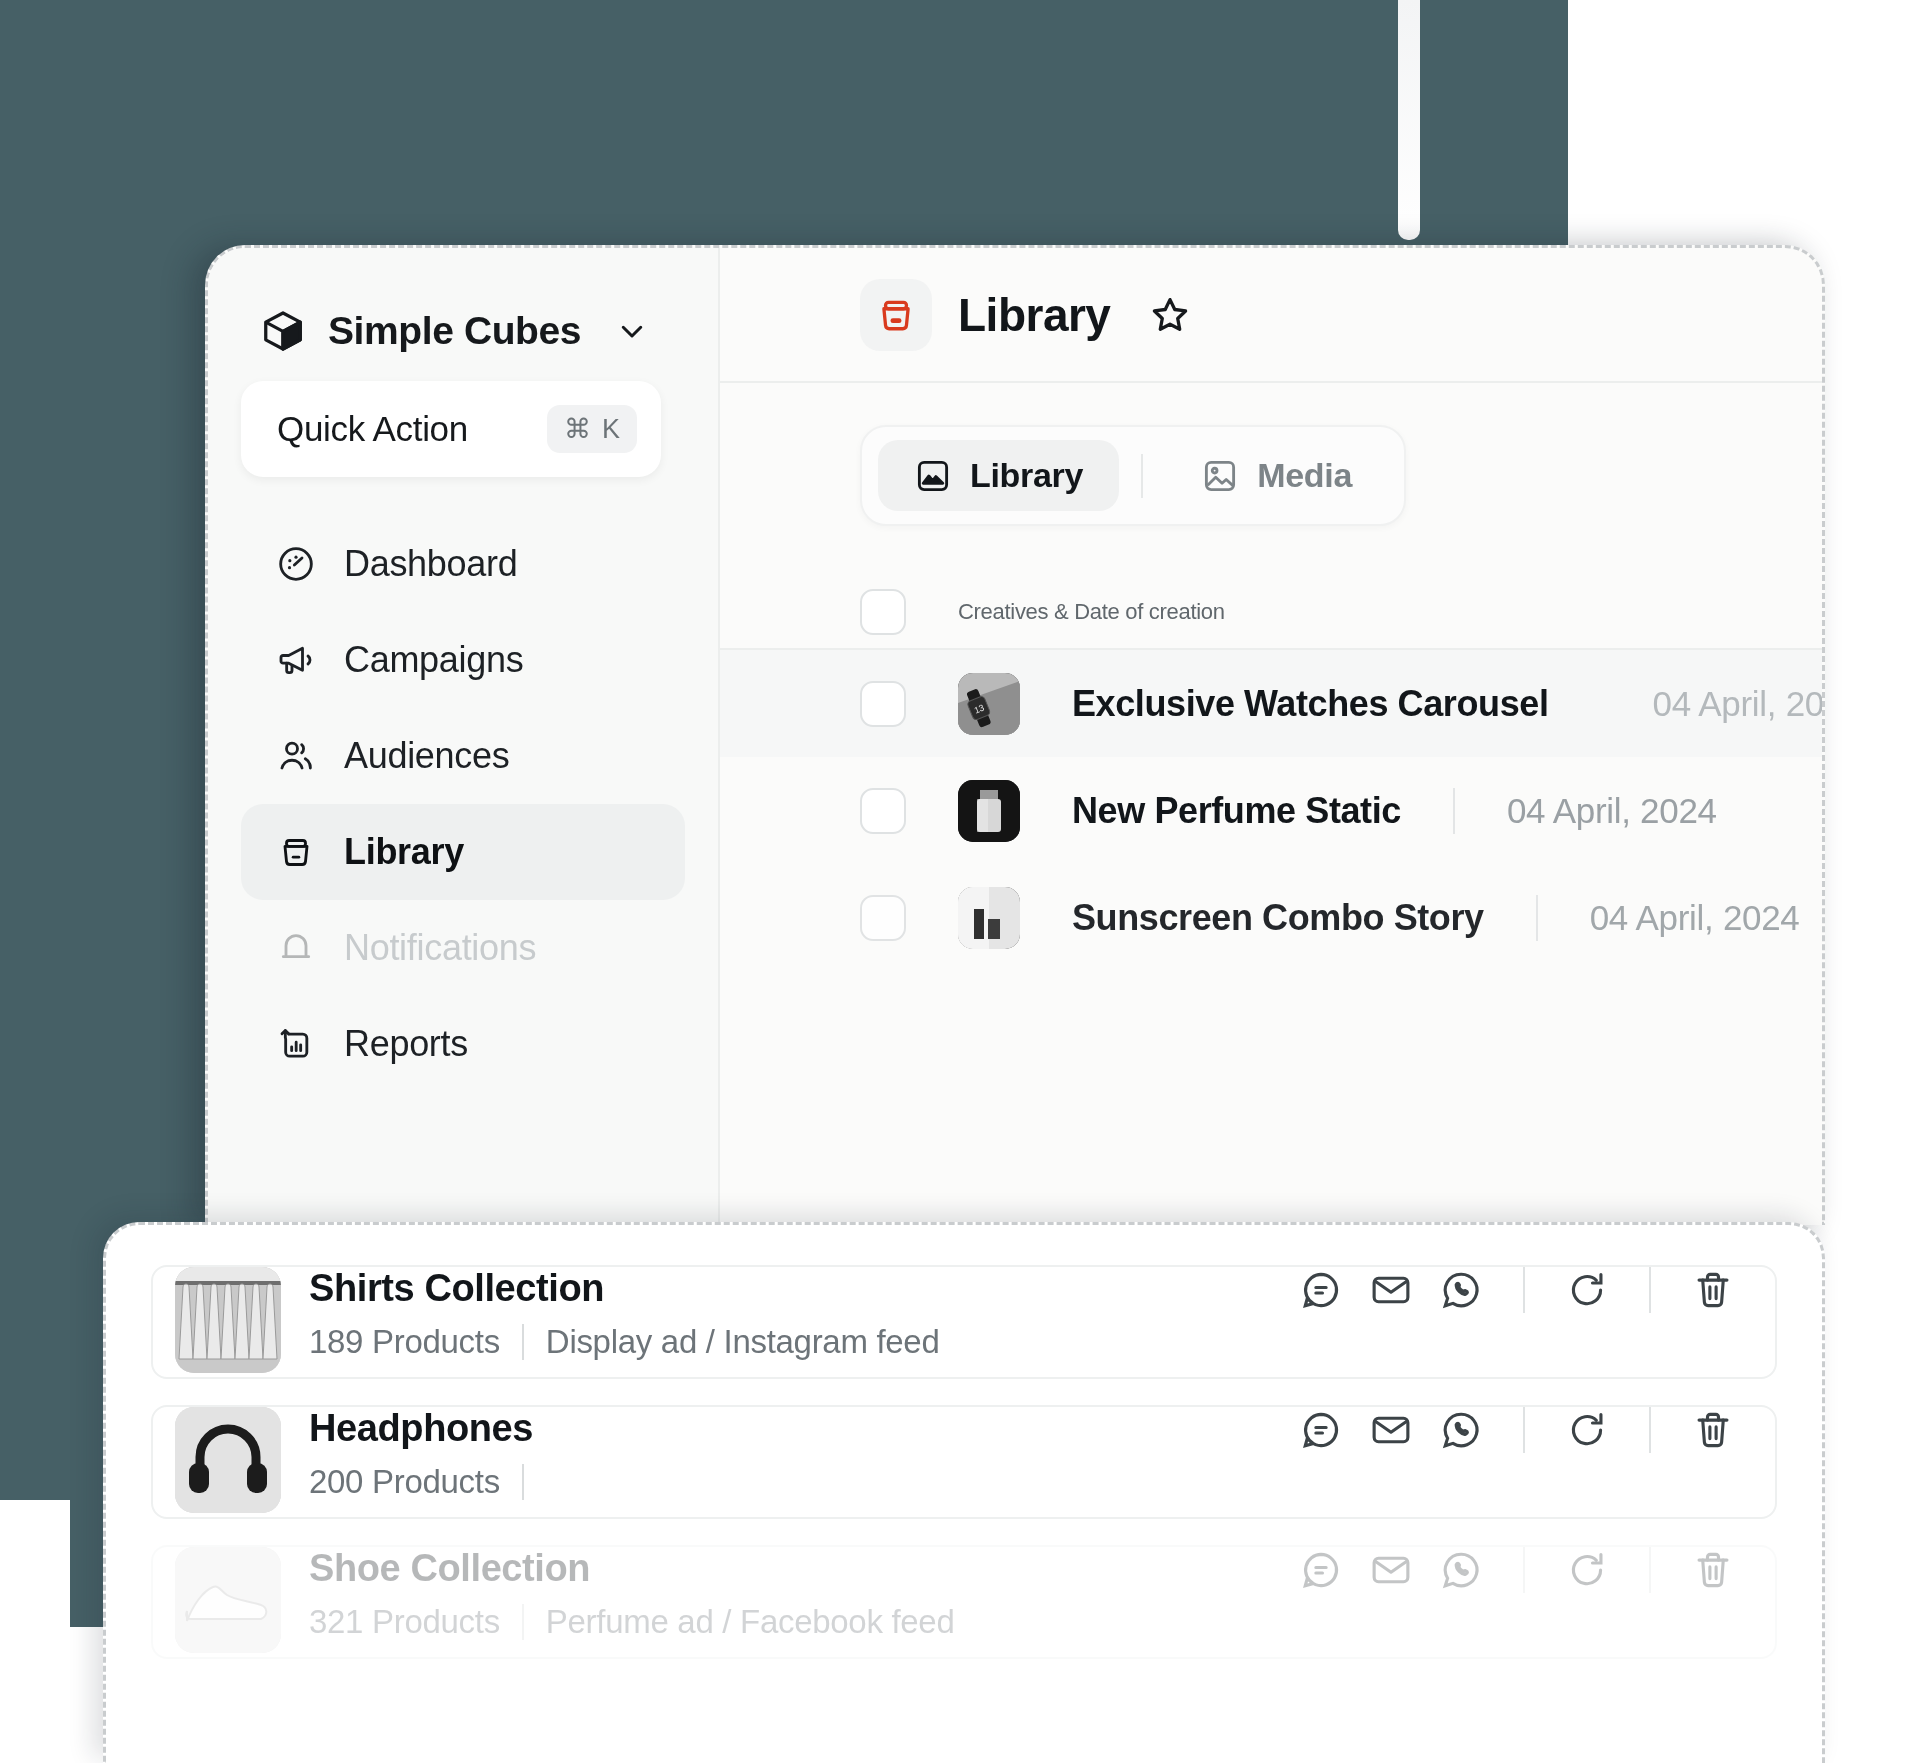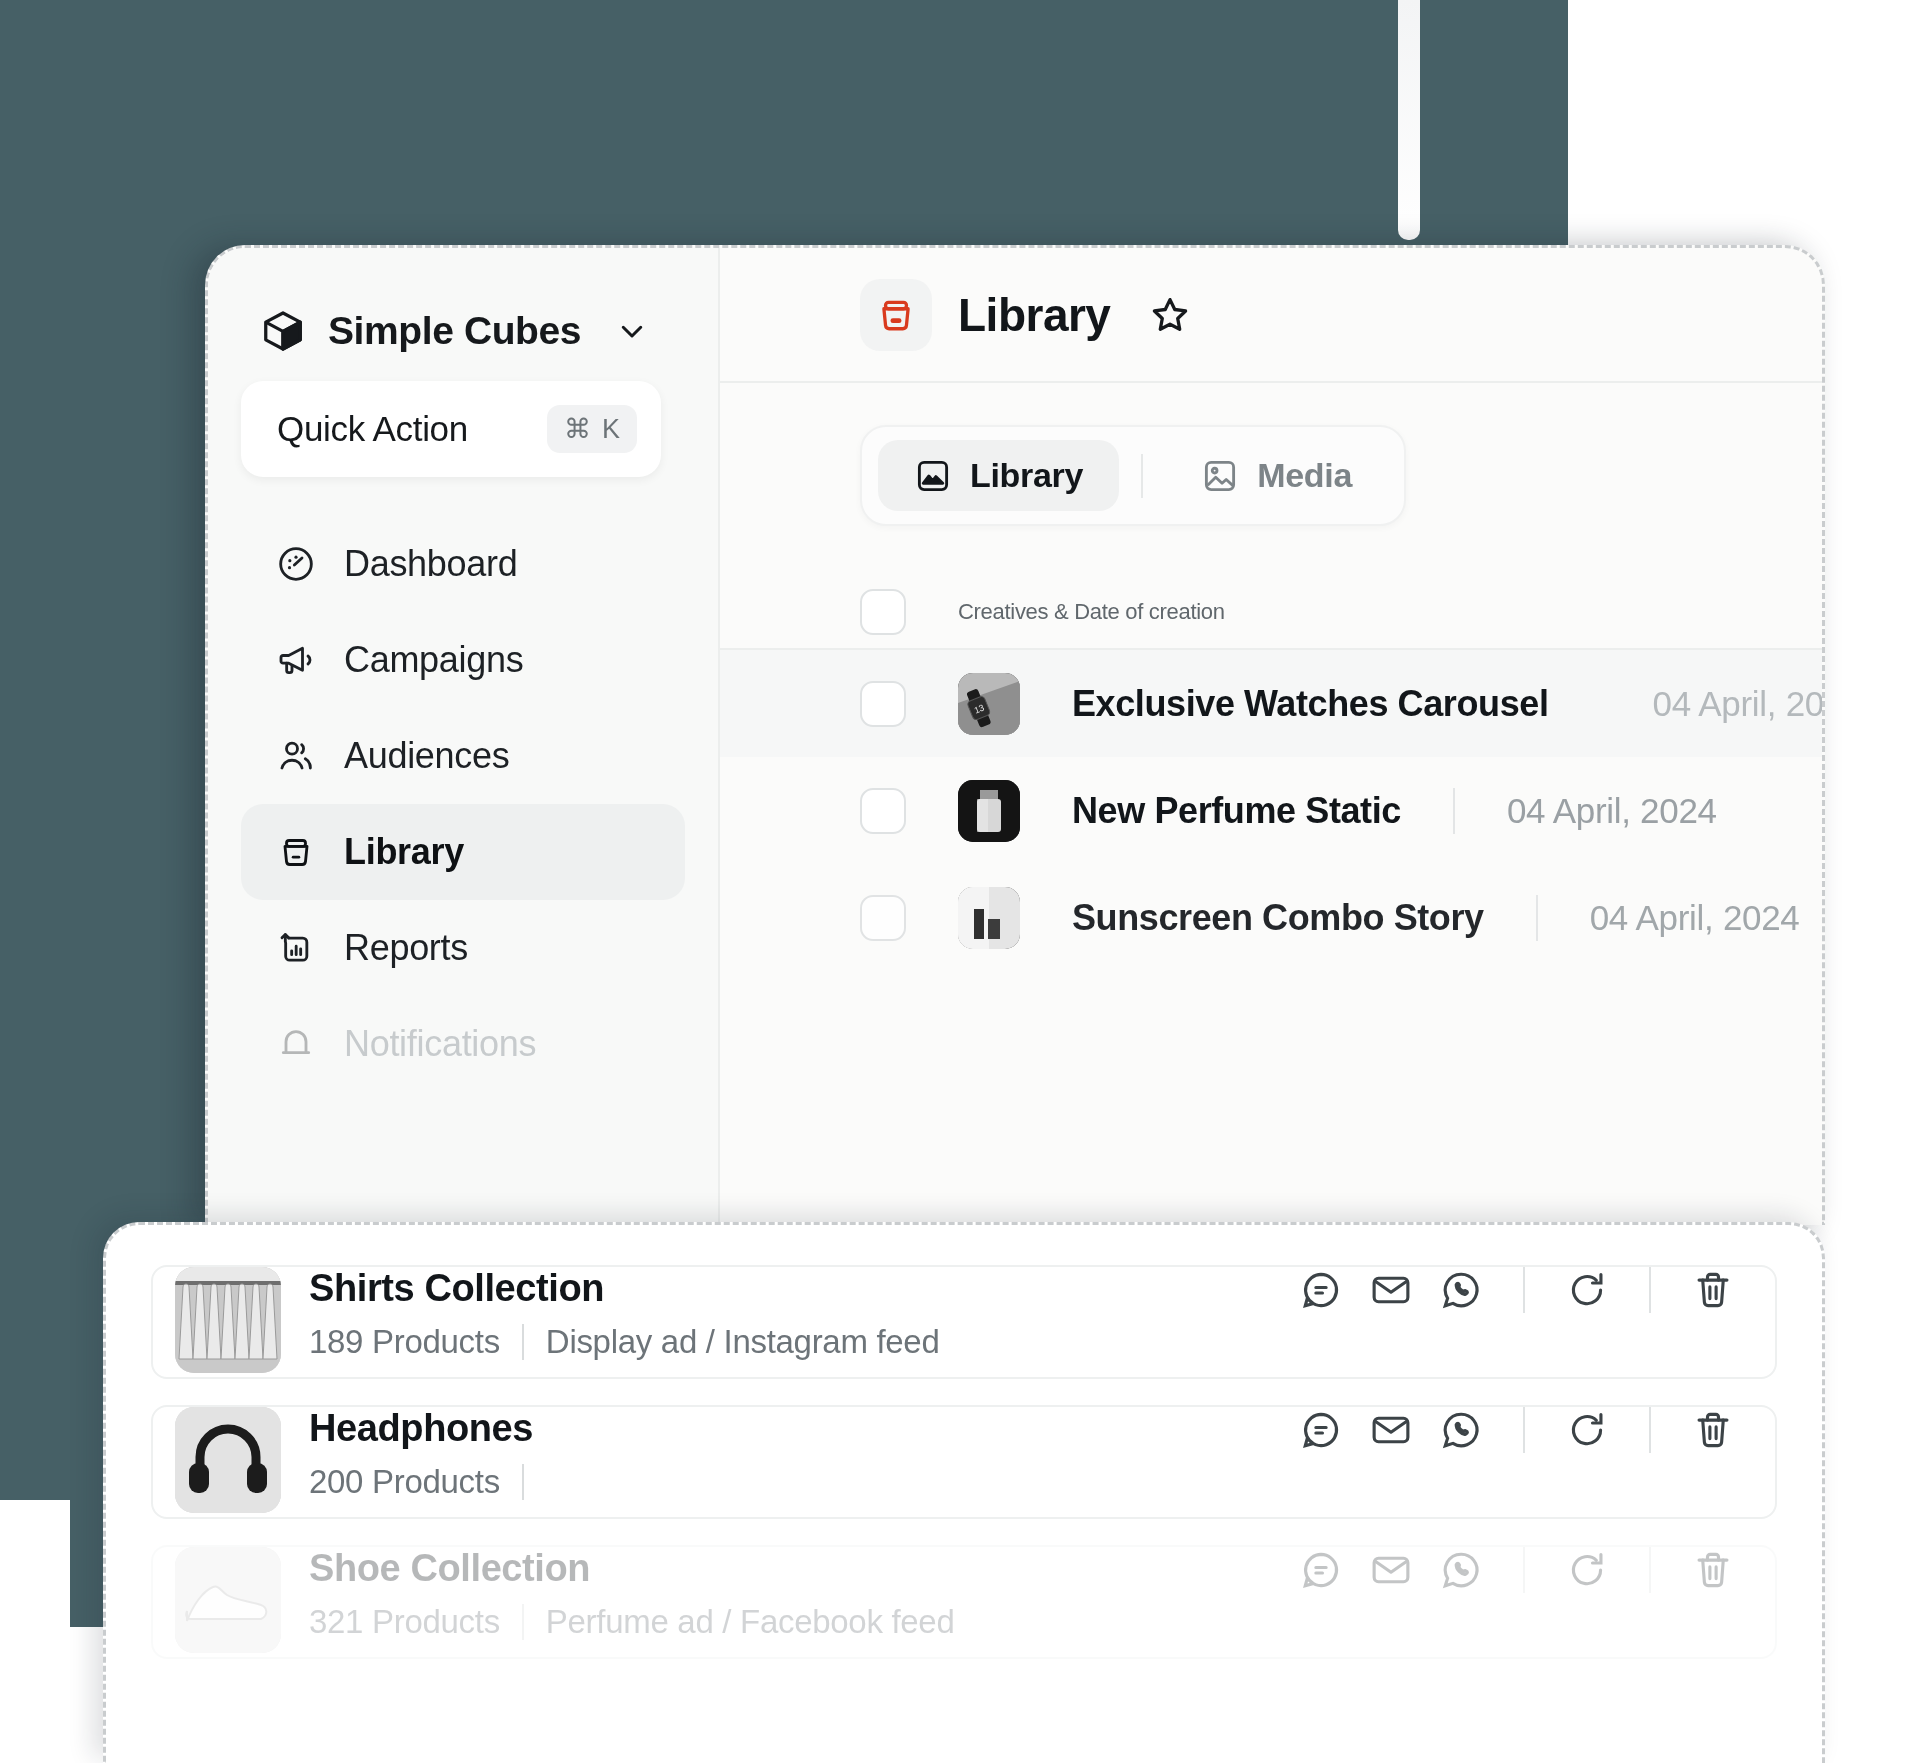--- a/index.html
+++ b/index.html
@@ -286,39 +286,39 @@
         <span class="nav-icon">
           <svg viewBox="0 0 24 24" width="40" height="40" fill="none" stroke="#0e1114" stroke-width="1.7" stroke-linejoin="round" stroke-linecap="round">
             <path d="M5.4 8.6h13.2l-.9 9.1a2 2 0 0 1-2 1.8H8.3a2 2 0 0 1-2-1.8Z"></path>
             <rect x="6.3" y="5.1" width="11.4" height="3.5" rx="1.6"></rect>
             <path d="M10.3 15.1h3.4"></path>
           </svg>
         </span>
         <span class="nav-label">Library</span>
       </div>
 
+      <div class="nav-item muted">
+        <span class="nav-icon">
+          <svg viewBox="0 0 24 24" width="40" height="40" fill="none" stroke="#1d2125" stroke-width="1.7" stroke-linecap="round" stroke-linejoin="round">
+            <path d="M6 17.2V10.6a6 6 0 1 1 12 0v6.6"></path>
+              <path d="M4.4 17.2h15.2"></path>
+          </svg>
+        </span>
+        <span class="nav-label">Notifications</span>
+      </div>
+
       <div class="nav-item">
         <span class="nav-icon">
           <svg viewBox="0 0 24 24" width="40" height="40" fill="none" stroke="#1d2125" stroke-width="1.7" stroke-linejoin="round" stroke-linecap="round">
             <path d="M7.6 6.1h8.5a2.4 2.4 0 0 1 2.4 2.4v8.4a2.4 2.4 0 0 1-2.4 2.4H8.2a2.4 2.4 0 0 1-2.4-2.4V9"></path>
             <path d="M5.6 8.2V3.9M3.6 5.9l2-2 2 2"></path>
             <path d="M9.4 16v-2.3M12.1 16v-5.1M14.8 16v-3.5"></path>
           </svg>
         </span>
         <span class="nav-label">Reports</span>
-      </div>
-
-      <div class="nav-item muted">
-        <span class="nav-icon">
-          <svg viewBox="0 0 24 24" width="40" height="40" fill="none" stroke="#1d2125" stroke-width="1.7" stroke-linecap="round" stroke-linejoin="round">
-            <path d="M6 17.2V10.6a6 6 0 1 1 12 0v6.6"></path>
-              <path d="M4.4 17.2h15.2"></path>
-          </svg>
-        </span>
-        <span class="nav-label">Notifications</span>
       </div>
 
     </div>
   </div>
 
   <div class="main">
 
     <div class="main-header">
       <span class="header-icon-box">
         <svg viewBox="0 0 24 24" width="44" height="44" fill="none" stroke="#d93a1e" stroke-width="1.8" stroke-linejoin="round" stroke-linecap="round">

